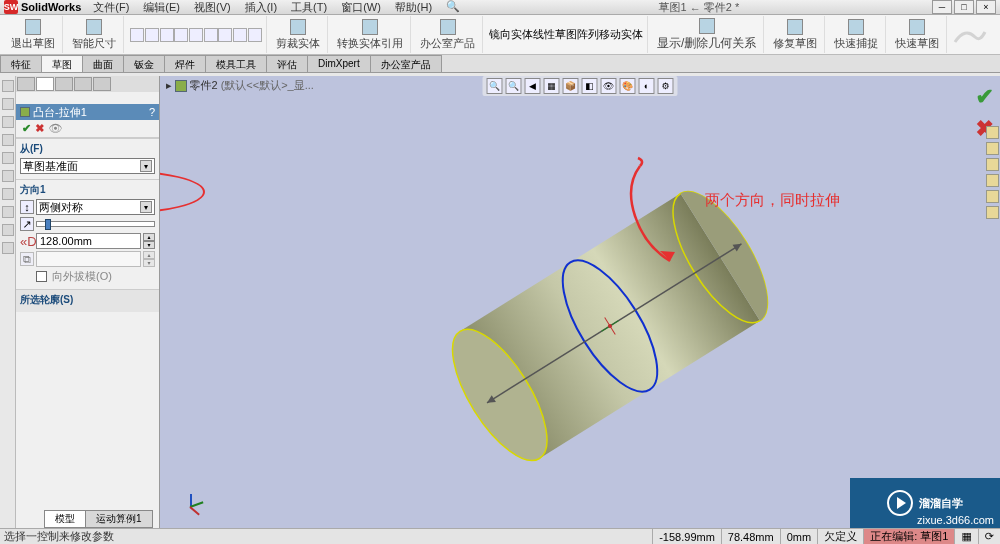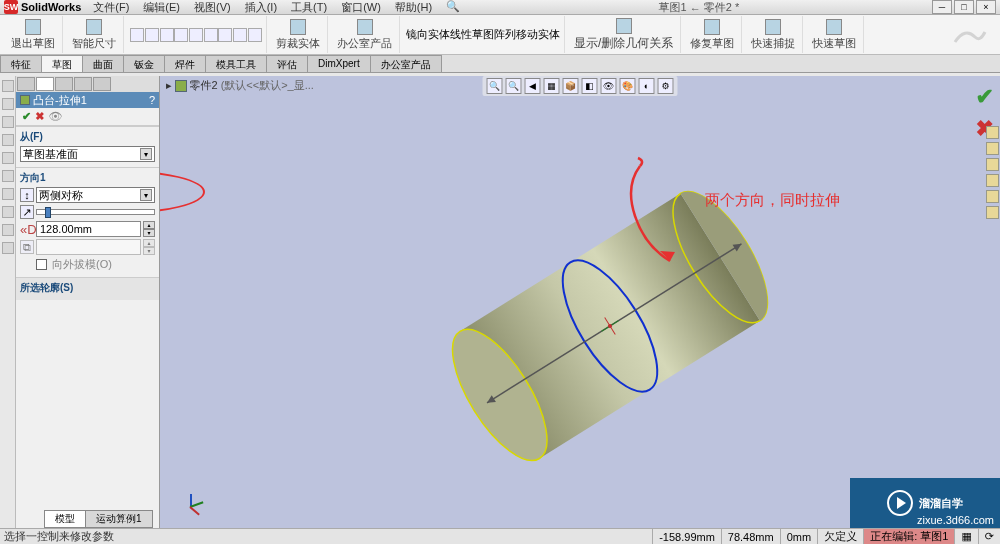--- a/index.html
+++ b/index.html
@@ -22,21 +22,21 @@
 .tabs{height:18px;background:#e0e0e0;display:flex;border-bottom:1px solid #999;}
 .tab{padding:2px 10px;border:1px solid #999;border-bottom:none;background:#d0d0d0;margin-right:-1px;font-size:10px;}
 .tab.active{background:#f4f4f4;text-align:right;}
 .workspace{position:absolute;top:76px;left:0;right:0;bottom:16px;display:flex;}
 .left-rail{width:16px;background:#e8e8e8;border-right:1px solid #bbb;display:flex;flex-direction:column;gap:6px;padding-top:4px;align-items:center;}
 .lr-icon{width:12px;height:12px;background:#d8d8d8;border:1px solid #aaa;}
 .panel{width:144px;background:#f0f0f0;border-right:1px solid #999;display:flex;flex-direction:column;}
 .panel-tabs{height:16px;background:#ddd;display:flex;gap:1px;padding:1px;}
 .pt{width:18px;height:14px;background:#ccc;border:1px solid #999;}
 .pt.active{background:#fff;}
-.panel-hdr{height:16px;background:#5b8bb8;color:#fff;display:flex;align-items:center;padding:0 4px;font-size:10px;gap:3px;}
+.panel-hdr{height:16px;background:#5b8bb8;color:#fff;display:flex;align-items:center;padding:0 4px;font-size:10px;gap:3px;margin-top:12px;}
 .panel-hdr .cube{width:10px;height:10px;background:#8aad4a;border:1px solid #567;}
 .panel-btns{height:18px;display:flex;align-items:center;gap:4px;padding:2px 6px;border-bottom:1px solid #ccc;}
 .ok{color:#2a8a2a;font-weight:bold;}
 .cancel{color:#c33;font-weight:bold;}
 .panel-sec{padding:3px 4px;border-top:1px solid #ccc;}
 .sec-title{color:#1a4a7a;font-weight:bold;font-size:10px;margin-bottom:2px;}
 .sec-row{display:flex;align-items:center;gap:2px;margin:2px 0;}
 .combo{flex:1;height:16px;border:1px solid #7a7a7a;background:#fff;padding:0 2px;font-size:10px;display:flex;align-items:center;justify-content:space-between;}
 .combo .arr{width:12px;height:12px;background:#ddd;border:1px solid #888;display:flex;align-items:center;justify-content:center;font-size:8px;}
 .flip{width:14px;height:14px;border:1px solid #888;background:#eef;display:flex;align-items:center;justify-content:center;}
@@ -133,20 +133,26 @@
   </div>
   <div class="rb-group">
     <div class="rb-btn">
         <div class="rb-icon"></div>
         <span>剪裁实体</span>
       </div>
   </div>
   <div class="rb-group">
     <div class="rb-btn">
         <div class="rb-icon"></div>
+        <span>转换实体引用</span>
+      </div>
+  </div>
+  <div class="rb-group">
+    <div class="rb-btn">
+        <div class="rb-icon"></div>
         <span>办公室产品</span>
       </div>
   </div>
   <div class="rb-group" style="font-size:9px;">
     <span>镜向实体</span>
     <span>线性草图阵列</span>
     <span>移动实体</span>
   </div>
   <div class="rb-group">
     <div class="rb-btn">

